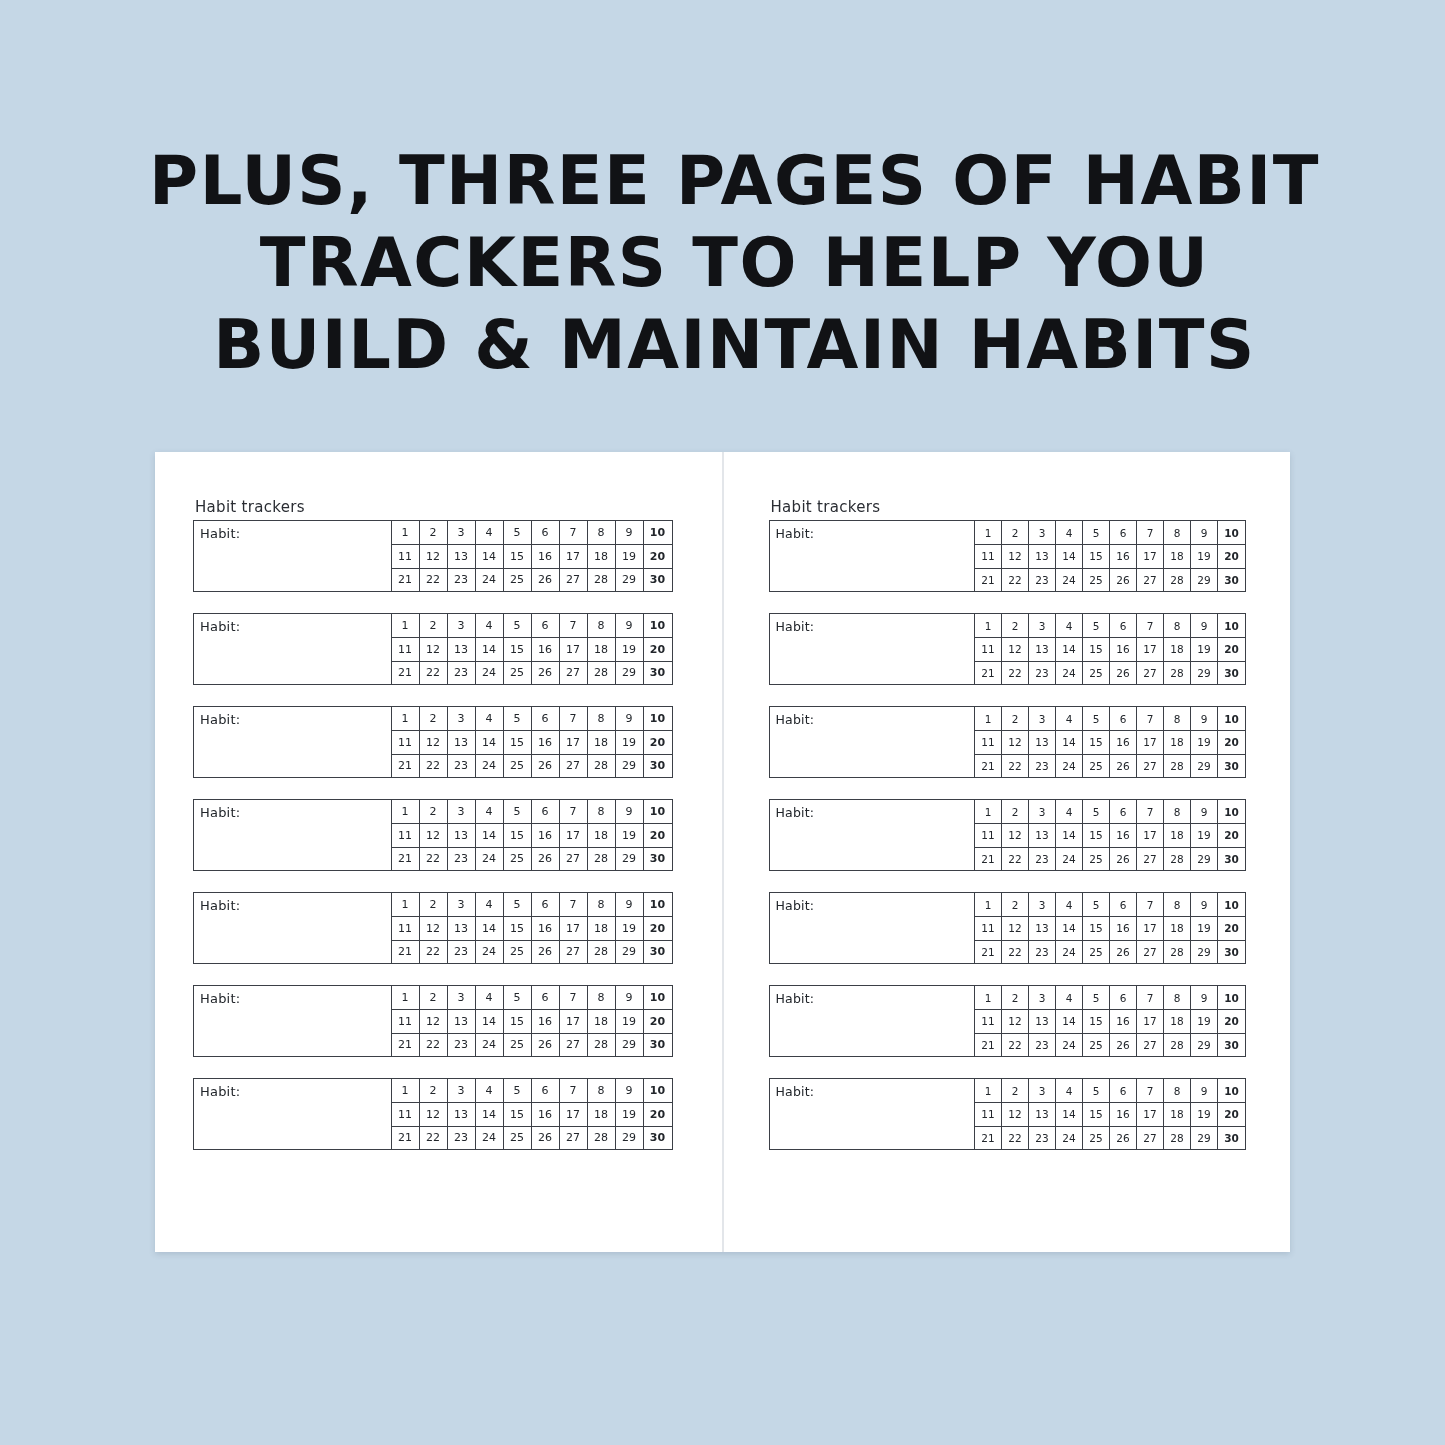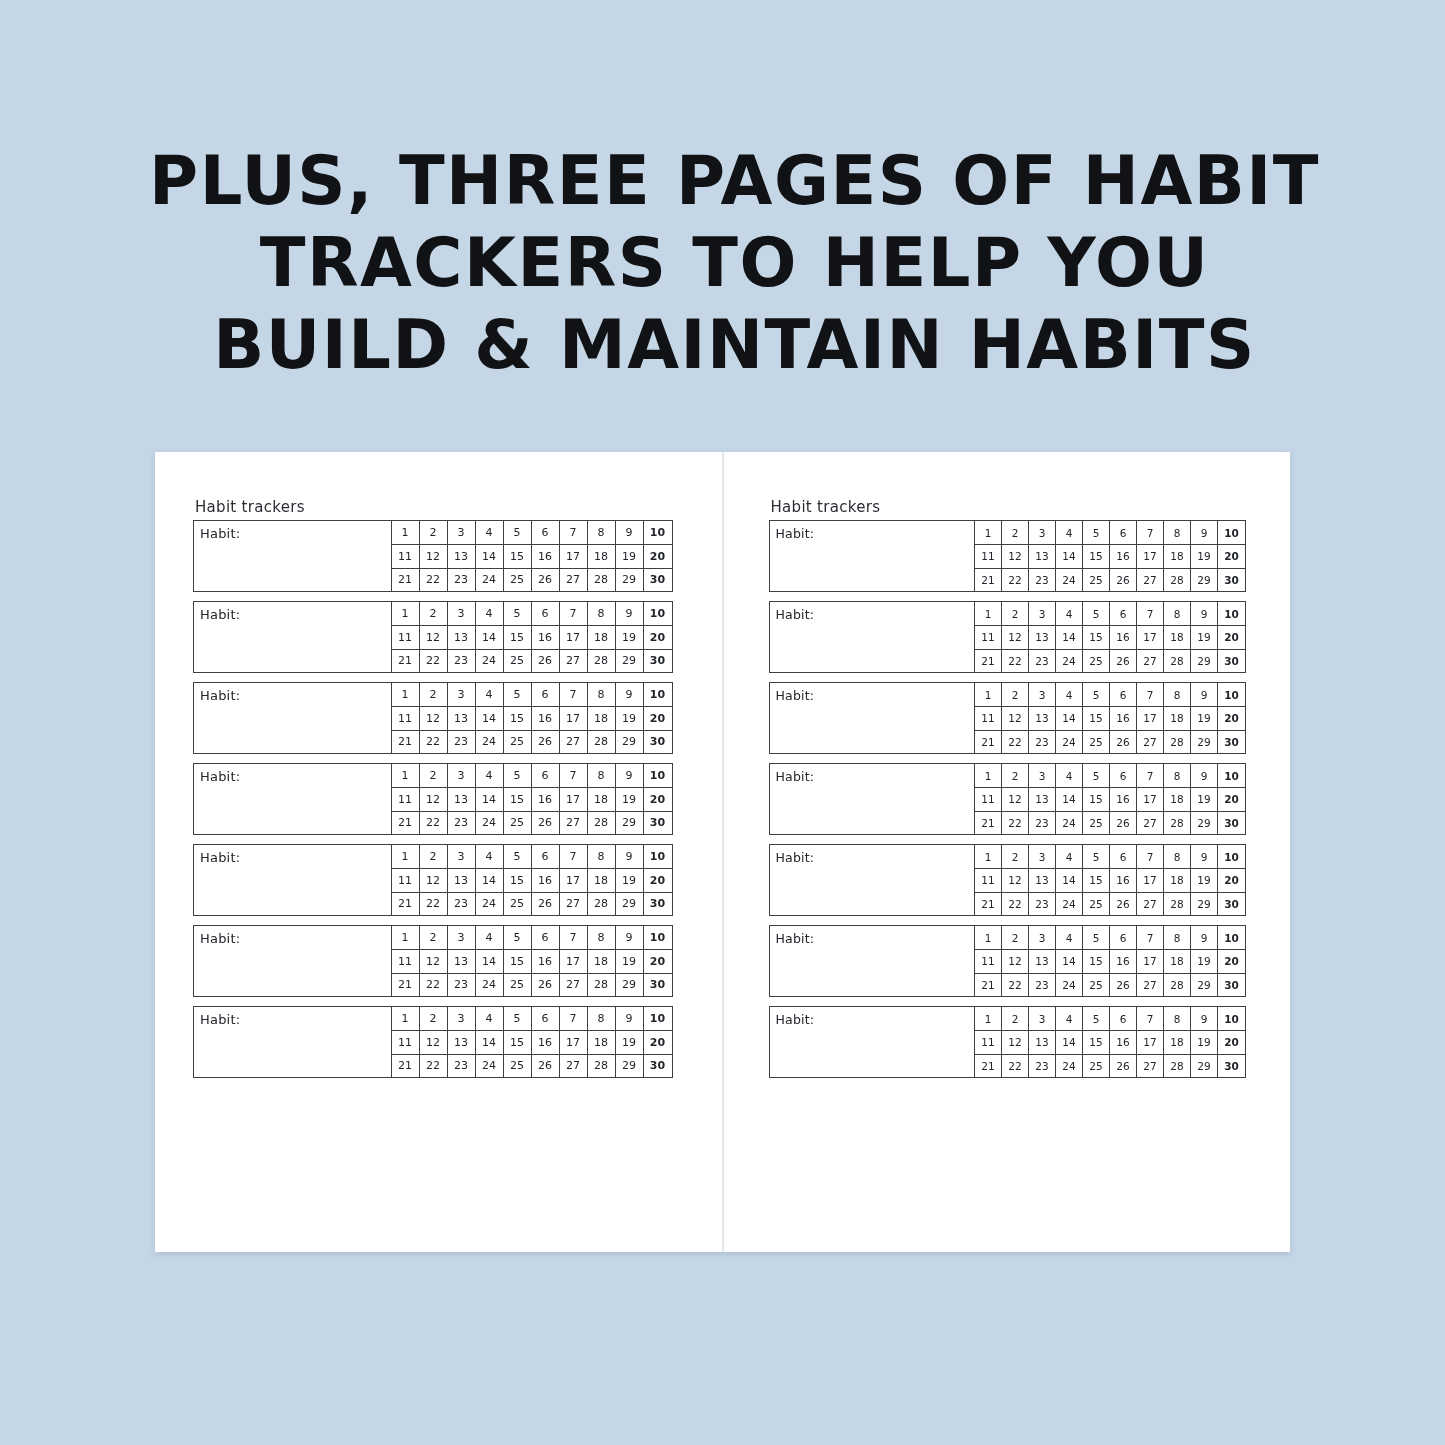--- a/index.html
+++ b/index.html
@@ -69,21 +69,21 @@
     font-size: 15px;
     color: #2a2d33;
     letter-spacing: 0.3px;
     margin: 0 0 4px 2px;
   }
   .leaf-right .sheet-title { margin-left: 2px; }
 
   .tracker-list {
     display: flex;
     flex-direction: column;
-    gap: 9px;
+    gap: 21px;
   }
   .tracker {
     display: flex;
     align-items: stretch;
     border: 1px solid #3b3f46;
     height: 72px;
     box-sizing: border-box;
   }
   .tracker-label {
     flex: 1 1 auto;

